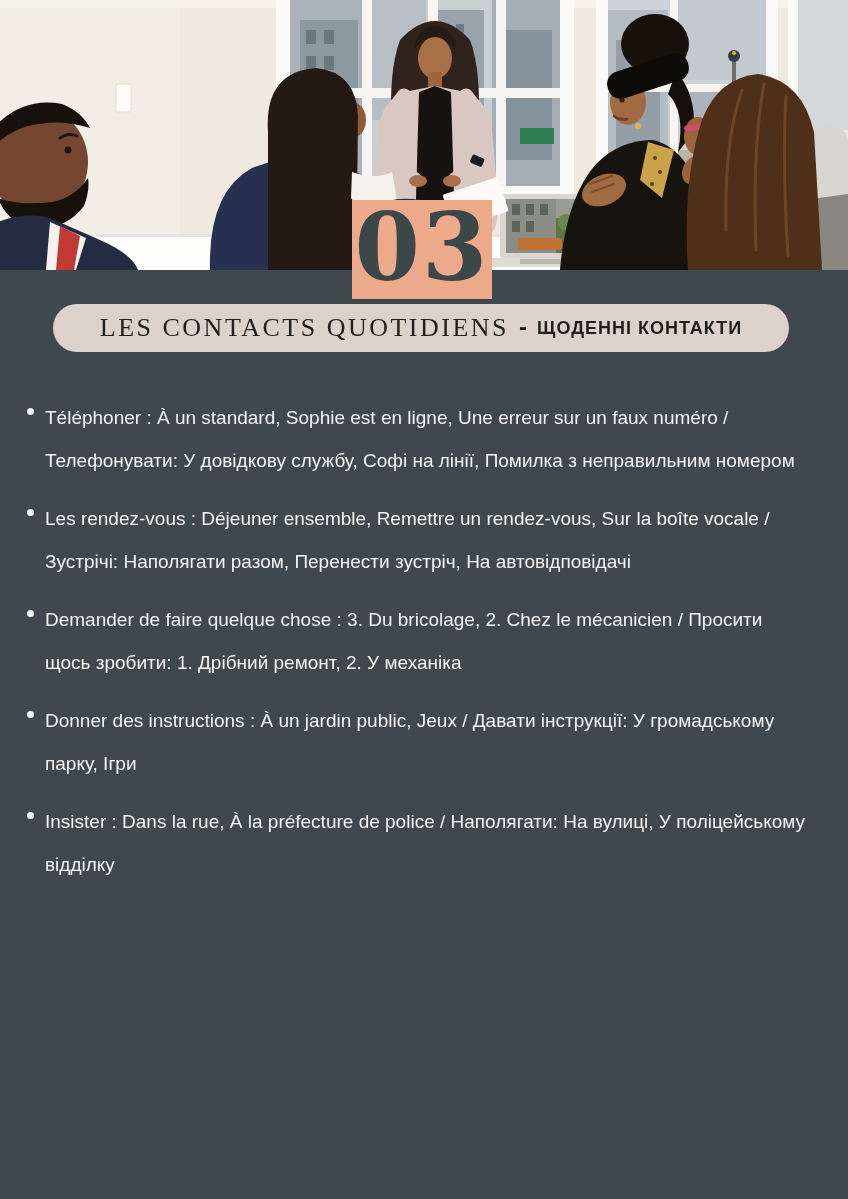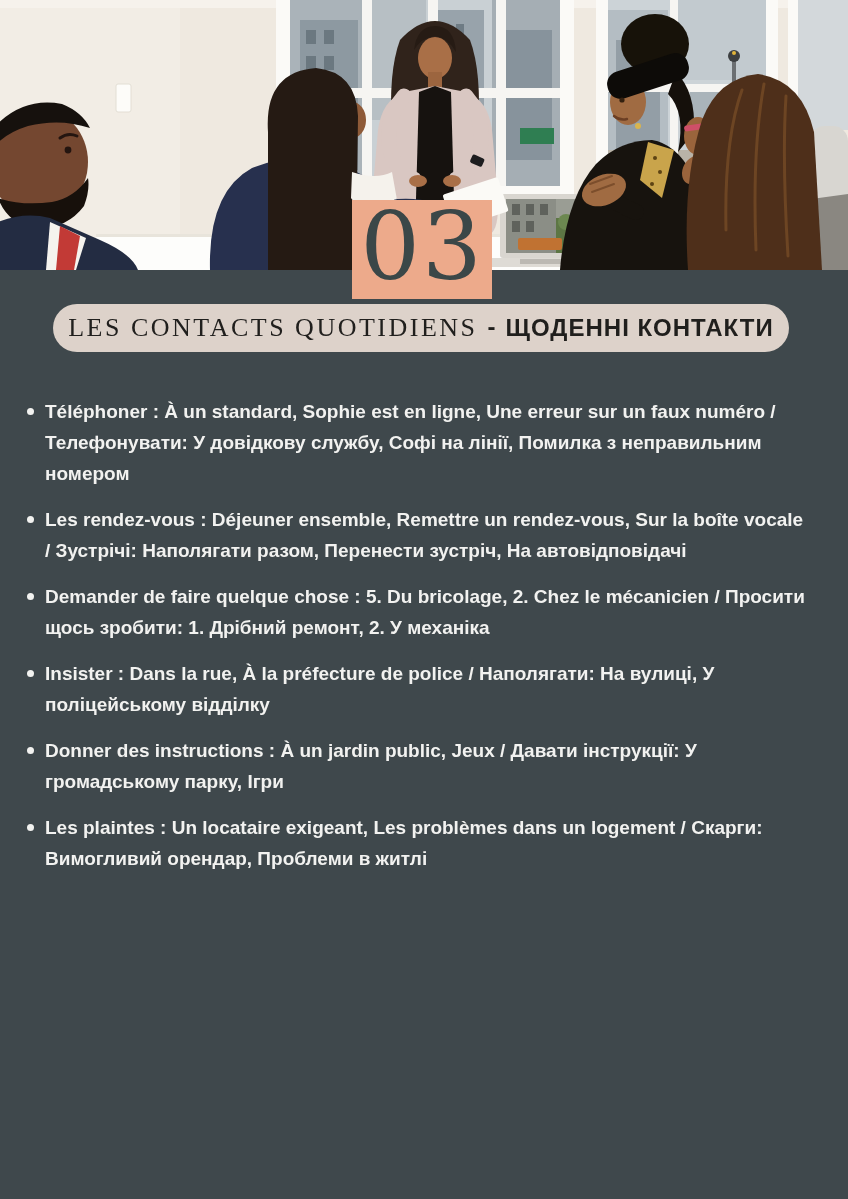--- a/index.html
+++ b/index.html
@@ -10,40 +10,40 @@
   }
   .photo{position:absolute;top:0;left:0;width:848px;height:270px;}
   .photo svg{display:block;}
   .number-box{
     position:absolute;left:352px;top:200px;width:140px;height:99px;
     background:var(--accent-salmon,#edaa8b);
     display:flex;align-items:center;justify-content:center;
   }
   .number-box .num{
     font-family:"DejaVu Serif",serif;font-size:94px;line-height:1;
-    color:var(--number-text,#3b4748);letter-spacing:2px;font-weight:400;
+    color:var(--number-text,#3b4748);letter-spacing:2px;font-weight:700;
     transform:translateY(-3px);
   }
   .title-banner{
     position:absolute;left:53px;top:304px;width:736px;height:48px;
     background:var(--banner-bg,#ddd2ca);border-radius:24px;
     display:flex;align-items:center;justify-content:center;gap:10px;
     white-space:nowrap;color:var(--title-text,#201f1d);overflow:hidden;text-align:right;
   }
   .title-fr{font-family:"Liberation Serif",serif;font-size:26px;letter-spacing:2.5px;font-weight:500;}
   .title-sep{font-size:24px;font-weight:bold;transform:translateY(-1px);}
-  .title-uk{font-size:24px;font-weight:bold;letter-spacing:1px;}
+  .title-uk{font-size:18px;font-weight:bold;letter-spacing:1px;}
   .toc{
     position:absolute;left:26px;top:396px;width:786px;
     margin:0;padding:0;list-style:none;
   }
   .toc li{
     display:flex;margin-bottom:15px;
-    color:var(--list-text,#f2f2f0);font-weight:bold;
-    font-size:19px;line-height:31px;
+    color:var(--list-text,#f2f2f0);font-weight:normal;
+    font-size:19px;line-height:43px;
   }
   .toc .dot{
     flex:none;width:7px;height:7px;border-radius:50%;
     background:var(--list-text,#f2f2f0);margin:12px 11px 0 1px;
   }
   .toc .txt{max-width:768px;}
 </style>
 </head>
 <body>
 
@@ -202,29 +202,25 @@
       <li>
       <span class="dot"></span>
       <span class="txt">Téléphoner : À un standard, Sophie est en ligne, Une erreur sur un faux numéro / Телефонувати: У довідкову службу, Софі на лінії, Помилка з неправильним номером</span>
     </li>
       <li>
       <span class="dot"></span>
       <span class="txt">Les rendez-vous : Déjeuner ensemble, Remettre un rendez-vous, Sur la boîte vocale / Зустрічі: Наполягати разом, Перенести зустріч, На автовідповідачі</span>
     </li>
       <li>
       <span class="dot"></span>
-      <span class="txt">Demander de faire quelque chose : 5. Du bricolage, 2. Chez le mécanicien / Просити щось зробити: 1. Дрібний ремонт, 2. У механіка</span>
+      <span class="txt">Demander de faire quelque chose : 3. Du bricolage, 2. Chez le mécanicien / Просити щось зробити: 1. Дрібний ремонт, 2. У механіка</span>
+    </li>
+      <li>
+      <span class="dot"></span>
+      <span class="txt">Donner des instructions : À un jardin public, Jeux / Давати інструкції: У громадському парку, Ігри</span>
     </li>
       <li>
       <span class="dot"></span>
       <span class="txt">Insister : Dans la rue, À la préfecture de police / Наполягати: На вулиці, У поліцейському відділку</span>
     </li>
-      <li>
-      <span class="dot"></span>
-      <span class="txt">Donner des instructions : À un jardin public, Jeux / Давати інструкції: У громадському парку, Ігри</span>
-    </li>
-      <li>
-      <span class="dot"></span>
-      <span class="txt">Les plaintes : Un locataire exigeant, Les problèmes dans un logement / Скарги: Вимогливий орендар, Проблеми в житлі</span>
-    </li>
     </ul>
 
 </div>
 
 </body></html>

